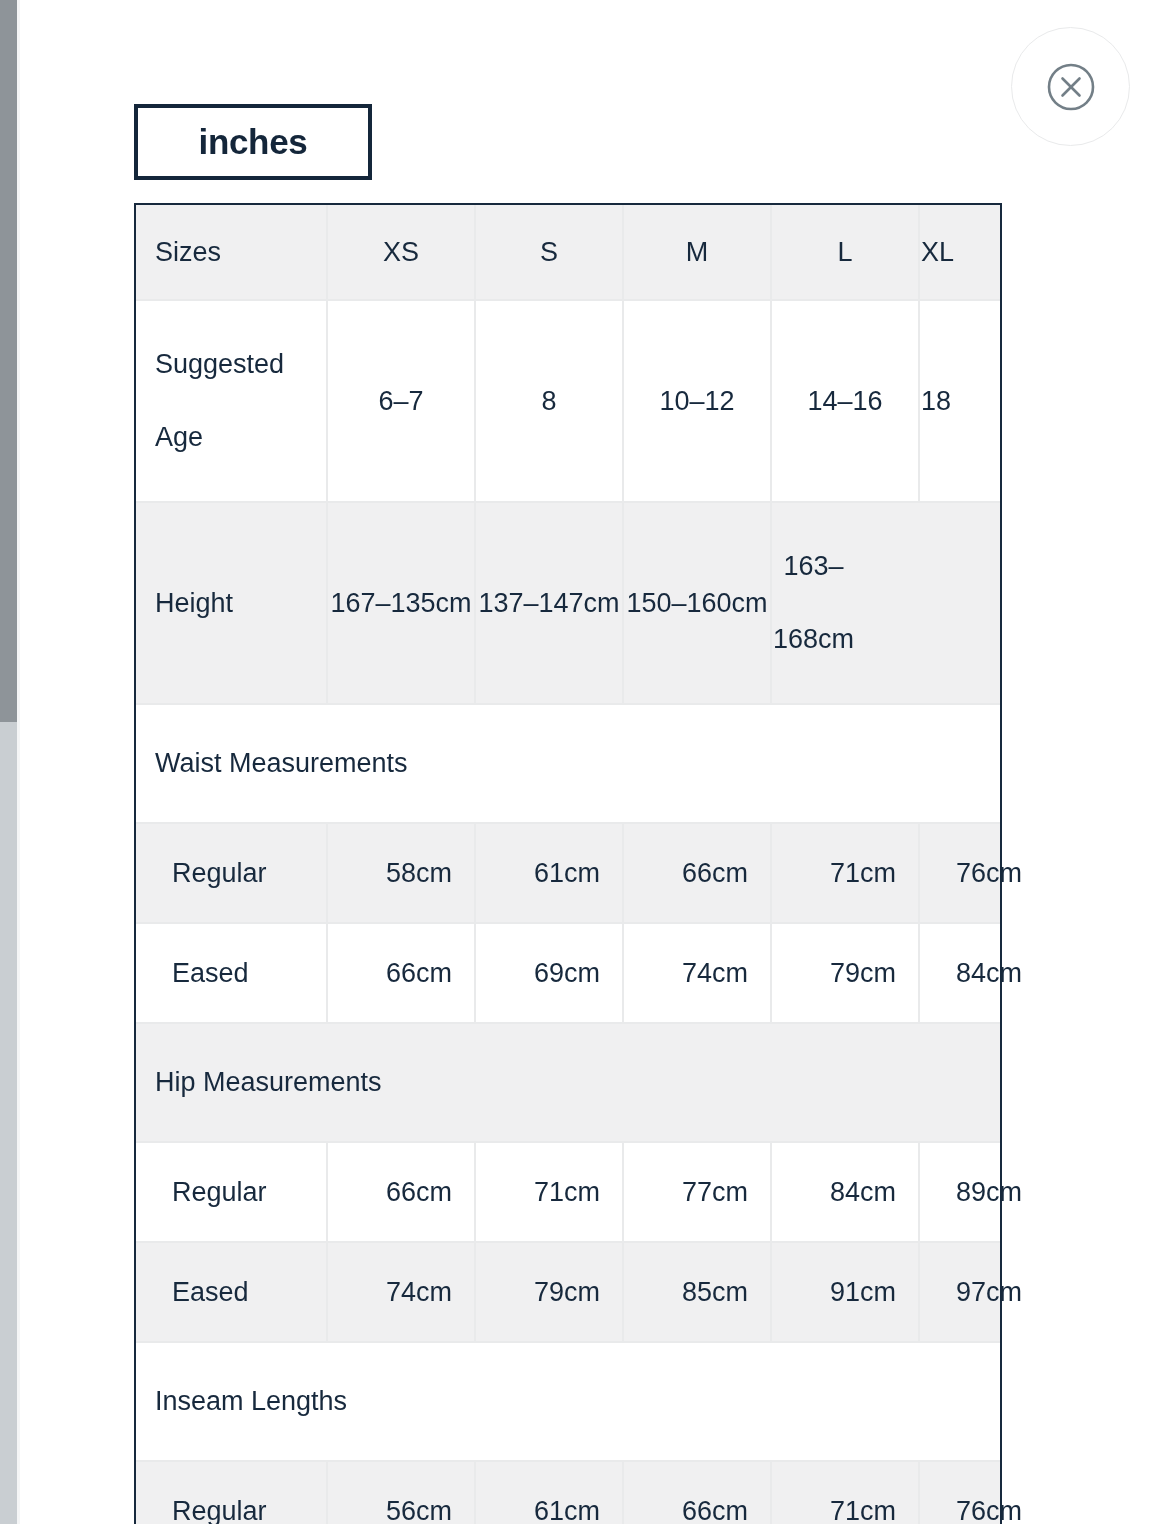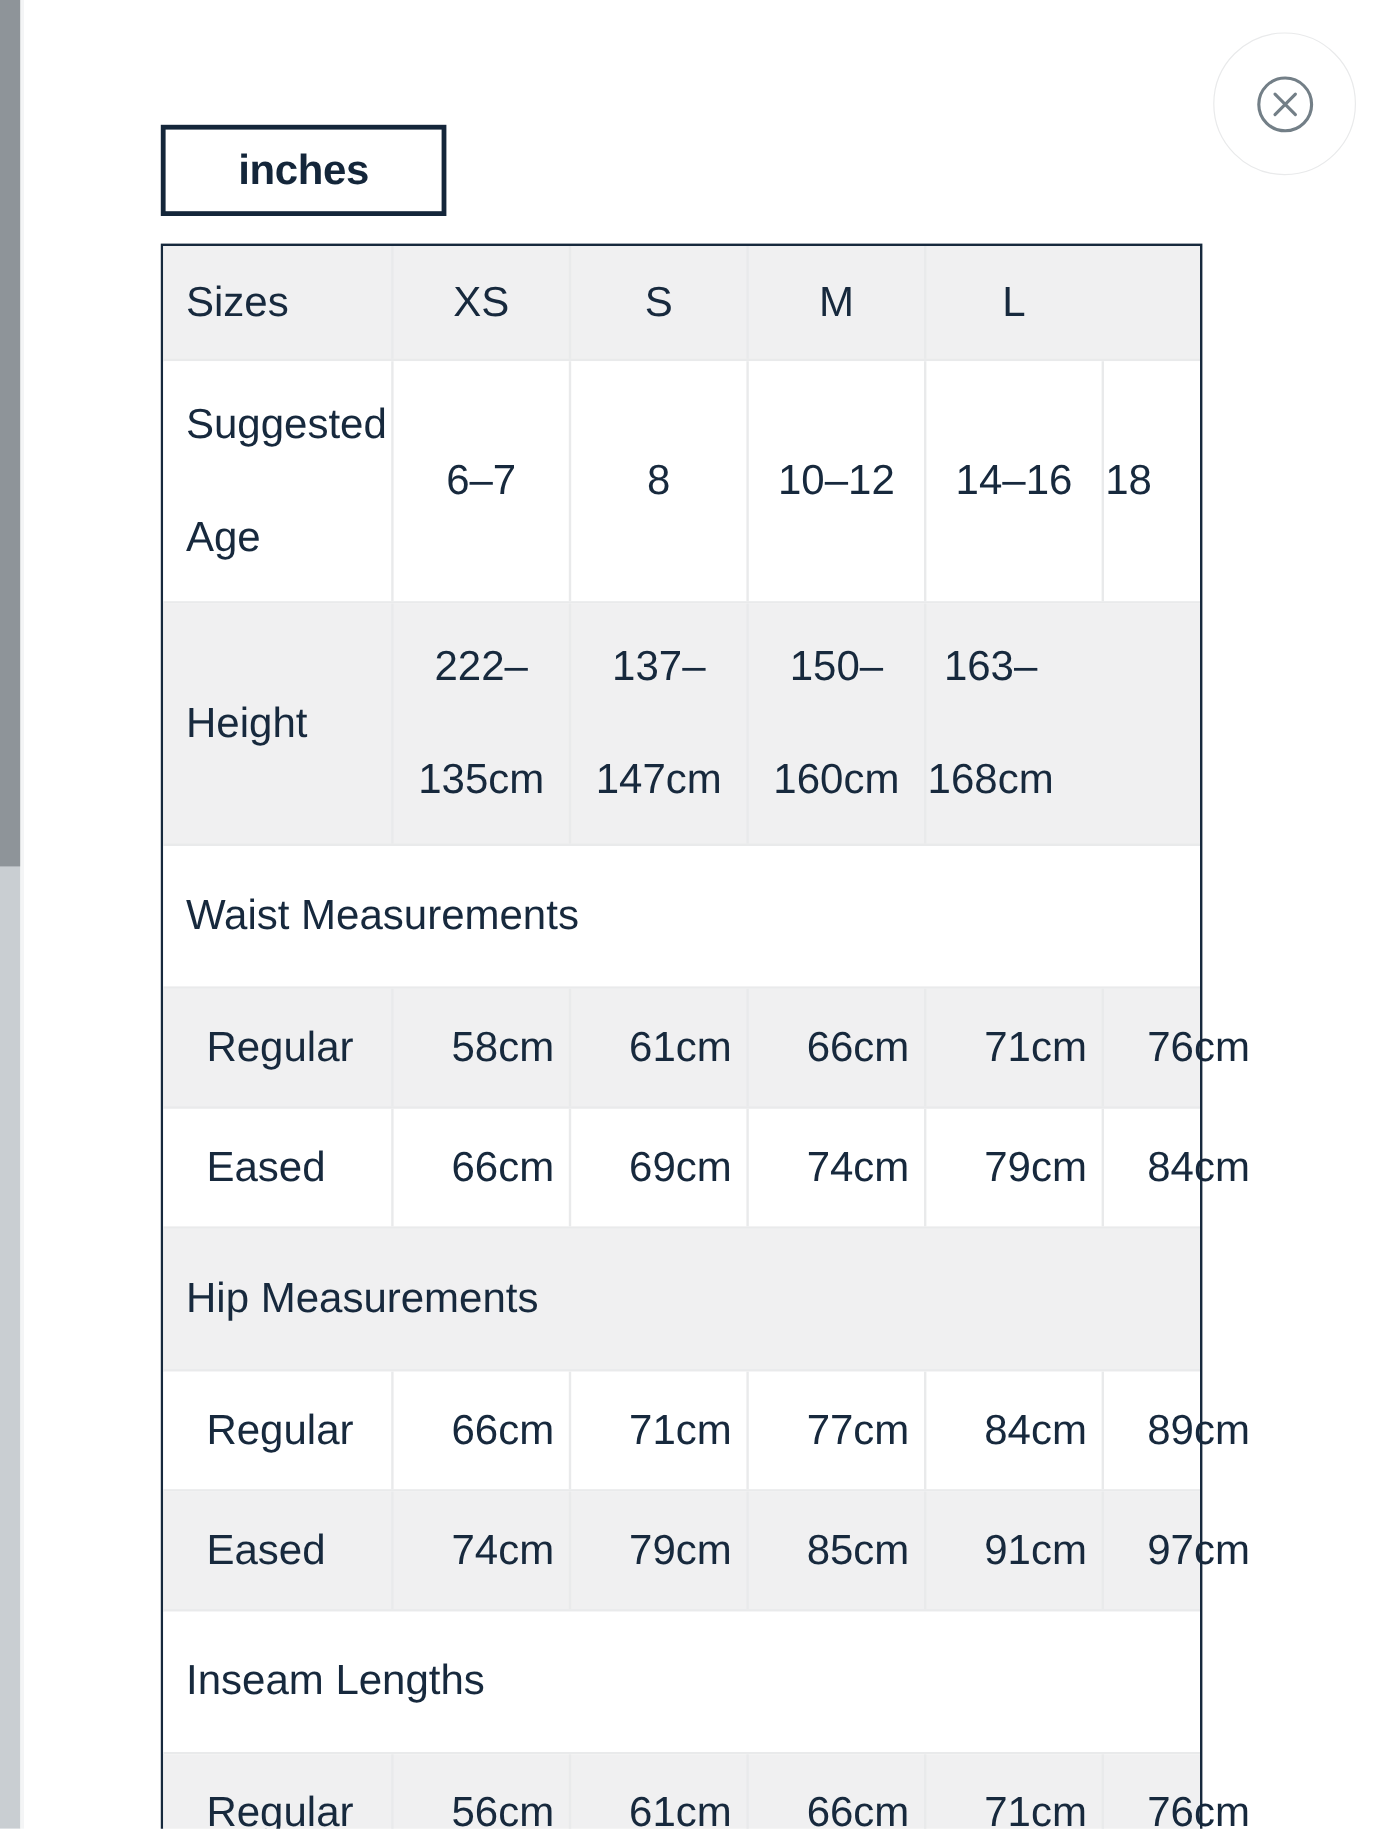--- a/index.html
+++ b/index.html
@@ -113,21 +113,21 @@
     border-bottom: 2px solid #e9eaeb;
   }
   .row:last-child { border-bottom: none; }
   .row.gray  { background: #f0f0f1; }
   .row.white { background: #ffffff; }
 
   .cell {
     box-sizing: border-box;
     display: flex;
     align-items: center;
-    font-size: 35px;
+    font-size: 27px;
     color: #17293d;
     line-height: 1.95;
     border-left: 2px solid #e9eaeb;
     overflow: hidden;
     white-space: nowrap;
   }
   .cell.label {
     border-left: none;
     padding-left: 19px;
     width: 190px;
@@ -195,34 +195,35 @@
 </div>
 
 <div id="size-table">
 
   <div class="row header gray">
     <div class="cell label">Sizes</div>
     <div class="cell val">XS</div>
     <div class="cell val">S</div>
     <div class="cell val">M</div>
     <div class="cell val">L</div>
+    <div class="cell val xl">XL</div>
   </div>
 
   <div class="row tall white">
     <div class="cell label">Suggested Age</div>
     <div class="cell val">6–7</div>
     <div class="cell val">8</div>
     <div class="cell val">10–12</div>
     <div class="cell val">14–16</div>
     <div class="cell val xl">18</div>
   </div>
 
   <div class="row tall gray">
     <div class="cell label">Height</div>
-    <div class="cell val">222–135cm</div>
+    <div class="cell val">167–135cm</div>
     <div class="cell val">137–147cm</div>
     <div class="cell val">150–160cm</div>
     <div class="cell val xl">163–168cm</div>
   </div>
 
   <div class="row section white">
     <div class="cell section-label">Waist Measurements</div>
   </div>
 
   <div class="row data gray">

